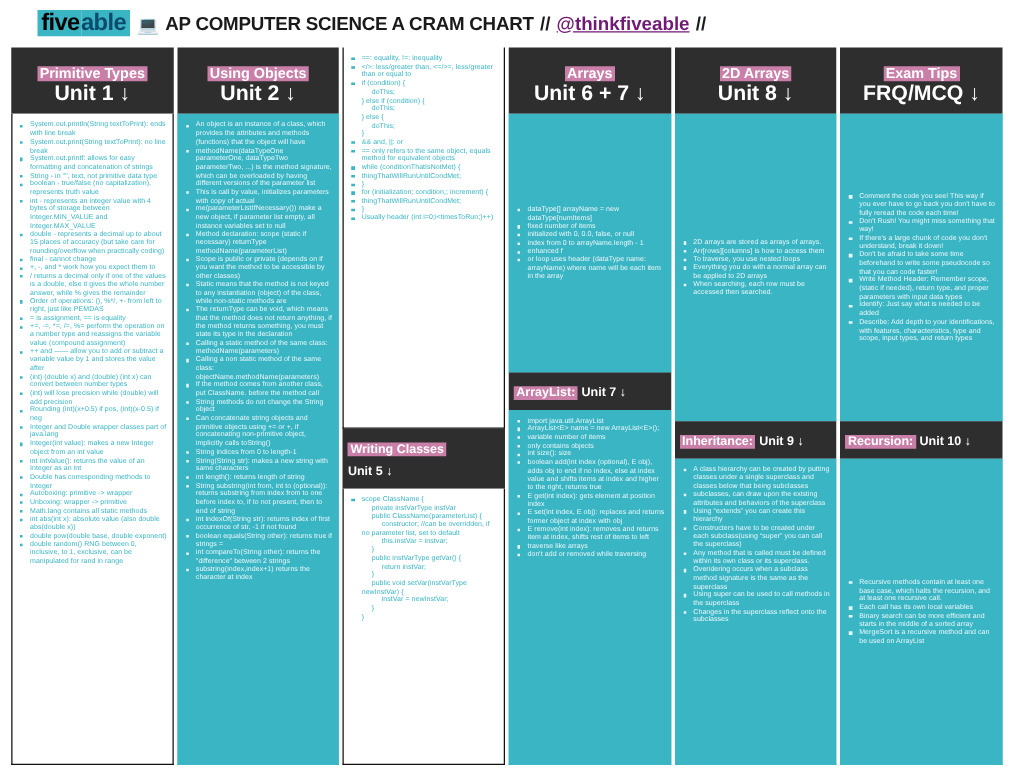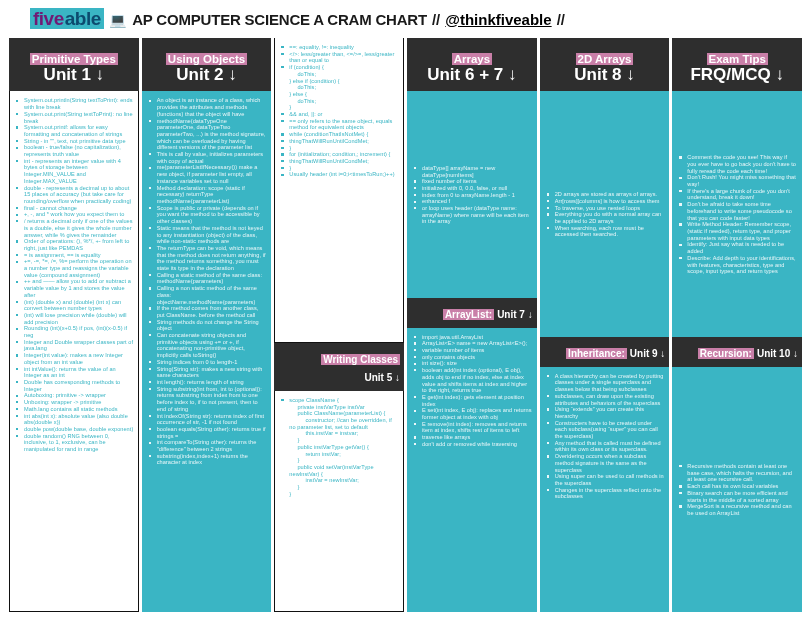--- a/index.html
+++ b/index.html
@@ -20,21 +20,21 @@
     background: #ffffff;
     white-space: nowrap;
   }
   .logo {
     font-size: 19px;
     font-weight: bold;
     letter-spacing: -0.5px;
     margin-right: 6px;
     display: inline-block;
   }
-  .logo .five { background: #3ab5c4; color: #701a75; padding: 0 1px 0 3px; }
+  .logo .five { background: #3ab5c4; color: #000000; padding: 0 1px 0 3px; }
   .logo .able { background: #3ab5c4; color: #0c4a6e; padding: 0 3px 0 0; }
   .hdr-icon {
     font-size: 14px;
     color: #555;
     margin: 0 5px 0 0;
     position: relative;
     top: 1px;
   }
   .hdr-title {
     font-size: 15px;
@@ -44,21 +44,21 @@
   }
   .hdr-sep {
     font-size: 15px;
     font-weight: bold;
     color: #1a1a1a;
     margin: 0 5px;
   }
   .hdr-link {
     font-size: 15px;
     font-weight: bold;
-    color: #000000;
+    color: #701a75;
     text-decoration: underline;
   }
 
   
   #grid {
     display: flex;
     width: 811px;
     height: 580px;
     padding: 0 9px 6px 9px;
     gap: 0;
@@ -140,22 +140,22 @@
   .panel.white ul.bl > li { color: #3ab5c4; }
   .panel.teal  ul.bl > li { color: #eaf7f9; }
 
   
   ul.bl > li.pre { white-space: pre-wrap; }
 
   
   .mid-title {
     background: #2e2e2e;
     color: #ffffff;
-    text-align: right;
-    padding: 6px 4px 6px 4px;
+    text-align: left;
+    padding: 6px 20px 6px 4px;
     flex: 0 0 auto;
   }
   .mid-title .title-main { font-size: 10px; line-height: 12px; }
   .mid-title .title-sub  { font-size: 10px; line-height: 12px; }
   .mid-title.inline-row .title-main,
   .mid-title.inline-row .title-sub {
     display: inline;
     vertical-align: baseline;
   }
   .mid-title.inline-row .title-sub { margin-left: 3px; }

